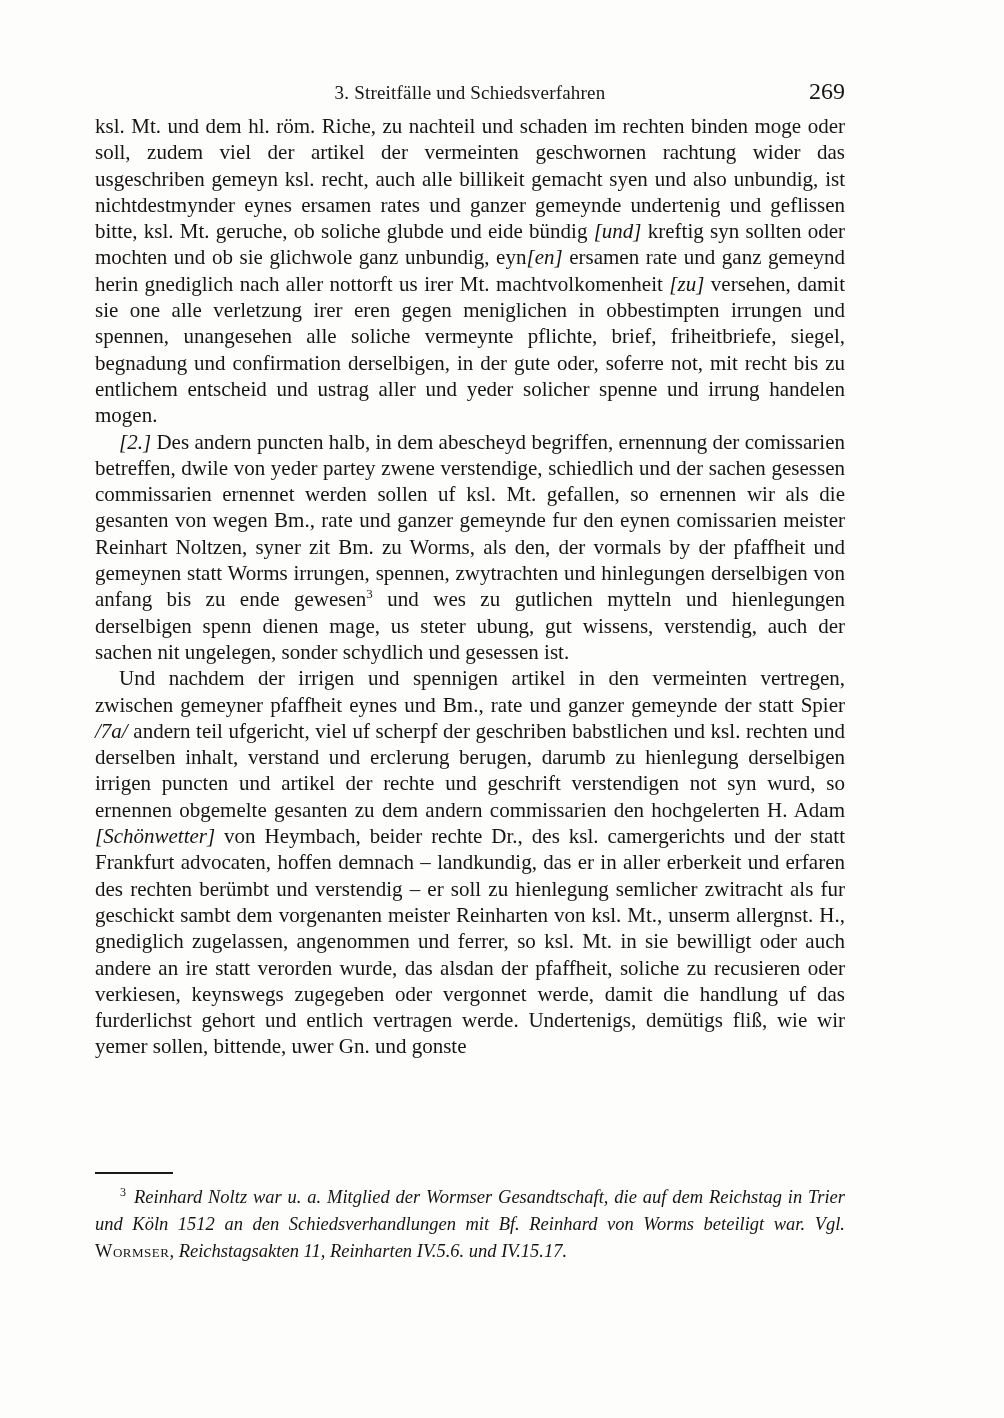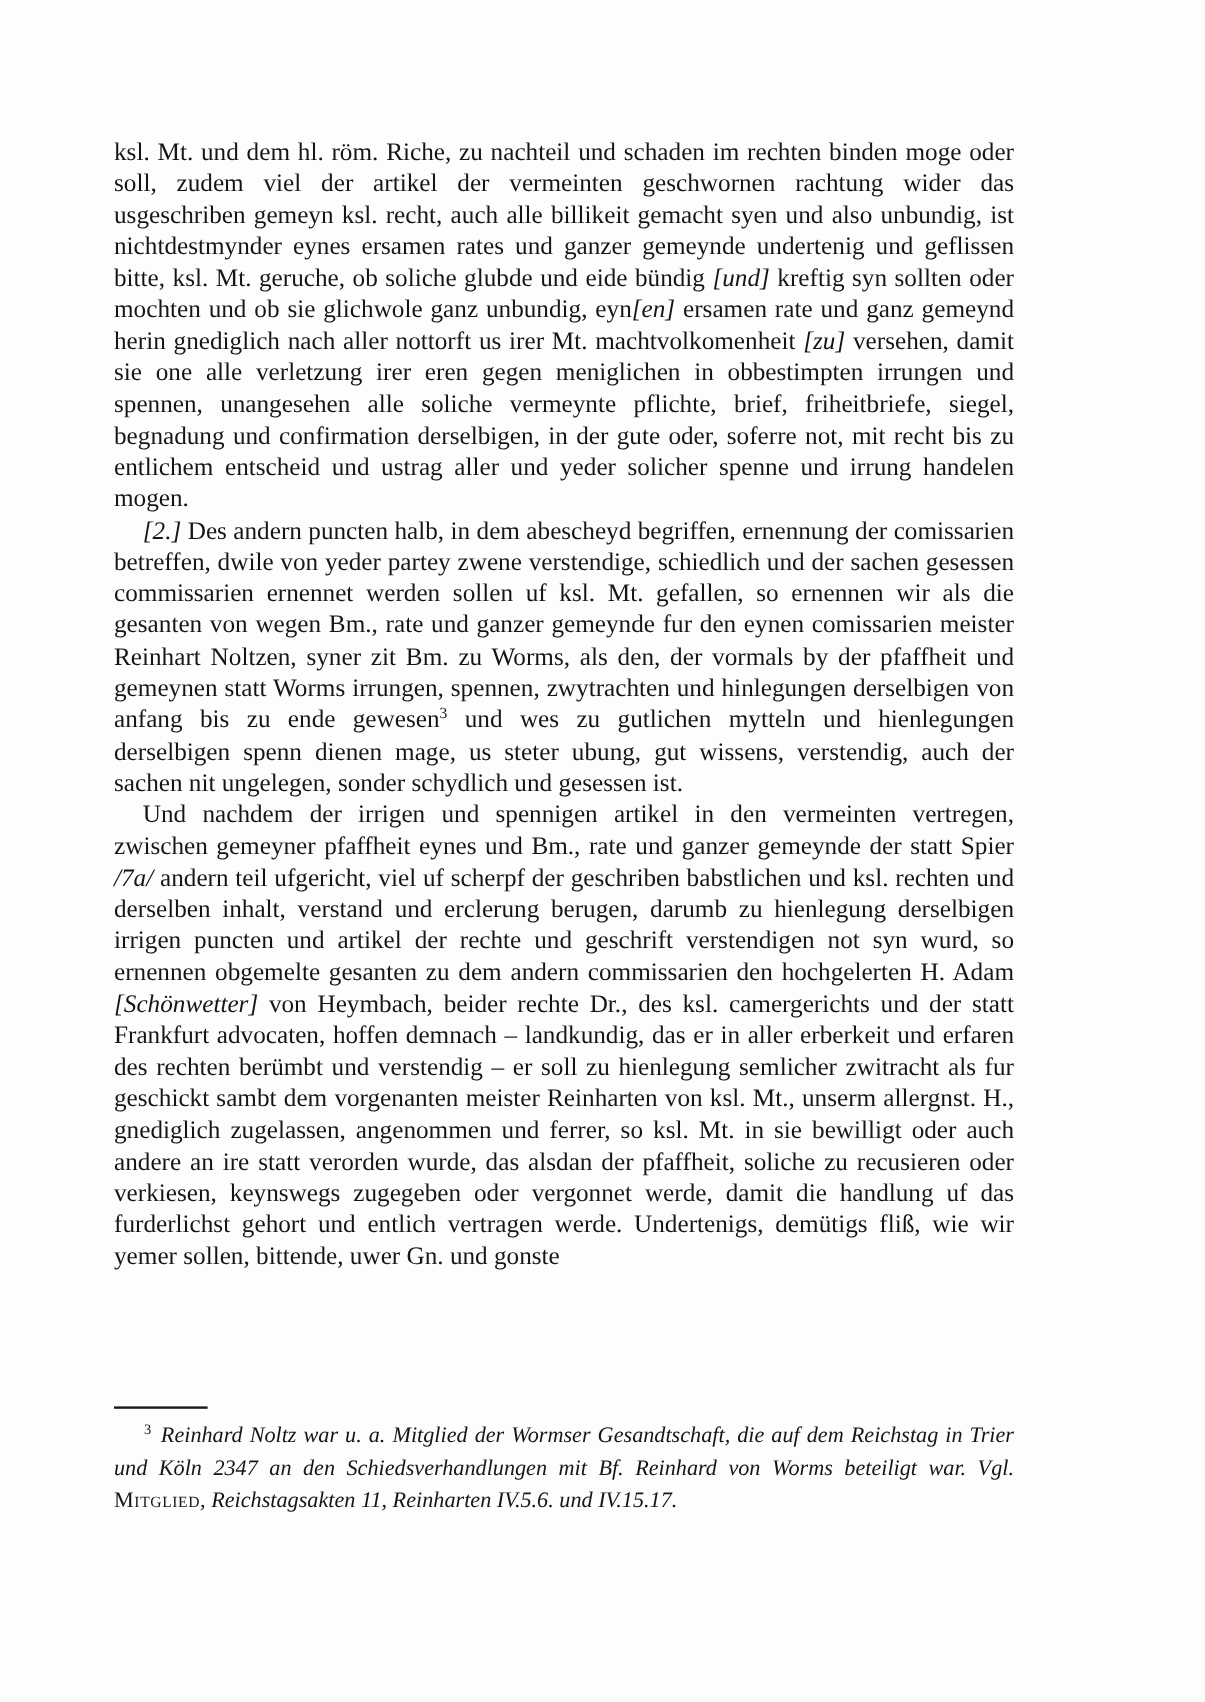--- a/index.html
+++ b/index.html
@@ -95,27 +95,31 @@
     font-style: normal;
     font-variant: small-caps;
     letter-spacing: 0.5px;
   }
 </style>
 </head>
 <body>
 
 <div class="sheet">
 
+  <header class="running-head">
+    <div class="running-title">3. Streitfälle und Schiedsverfahren</div>
+    <div class="page-number">269</div>
+  </header>
 
   <main class="body-text">
     <p><span>ksl. Mt. und dem hl. röm. Riche, zu nachteil und schaden im rechten binden moge oder soll, zudem viel der artikel der vermeinten geschwornen rachtung wider das usgeschriben gemeyn ksl. recht, auch alle billikeit gemacht syen und also unbundig, ist nichtdestmynder eynes ersamen rates und ganzer gemeynde undertenig und geflissen bitte, ksl. Mt. geruche, ob soliche glubde und eide bündig </span><span class="it">[und]</span><span> kreftig syn sollten oder mochten und ob sie glichwole ganz unbundig, eyn</span><span class="it">[en]</span><span> ersamen rate und ganz gemeynd herin gnediglich nach aller nottorft us irer Mt. machtvolkomenheit </span><span class="it">[zu]</span><span> versehen, damit sie one alle verletzung irer eren gegen meniglichen in obbestimpten irrungen und spennen, unangesehen alle soliche vermeynte pflichte, brief, friheitbriefe, siegel, begnadung und confirmation derselbigen, in der gute oder, soferre not, mit recht bis zu entlichem entscheid und ustrag aller und yeder solicher spenne und irrung handelen mogen.</span></p>
 
     <p class="indented"><span class="it">[2.]</span><span> Des andern puncten halb, in dem abescheyd begriffen, ernennung der comissarien betreffen, dwile von yeder partey zwene verstendige, schiedlich und der sachen gesessen commissarien ernennet werden sollen uf ksl. Mt. gefallen, so ernennen wir als die gesanten von wegen Bm., rate und ganzer gemeynde fur den eynen comissarien meister Reinhart Noltzen, syner zit Bm. zu Worms, als den, der vormals by der pfaffheit und gemeynen statt Worms irrungen, spennen, zwytrachten und hinlegungen derselbigen von anfang bis zu ende gewesen</span><span class="sup">3</span><span> und wes zu gutlichen mytteln und hienlegungen derselbigen spenn dienen mage, us steter ubung, gut wissens, verstendig, auch der sachen nit ungelegen, sonder schydlich und gesessen ist.</span></p>
 
     <p class="indented"><span>Und nachdem der irrigen und spennigen artikel in den vermeinten vertregen, zwischen gemeyner pfaffheit eynes und Bm., rate und ganzer gemeynde der statt Spier </span><span class="it">/7a/</span><span> andern teil ufgericht, viel uf scherpf der geschriben babstlichen und ksl. rechten und derselben inhalt, verstand und erclerung berugen, darumb zu hienlegung derselbigen irrigen puncten und artikel der rechte und geschrift verstendigen not syn wurd, so ernennen obgemelte gesanten zu dem andern commissarien den hochgelerten H. Adam </span><span class="it">[Schönwetter]</span><span> von Heymbach, beider rechte Dr., des ksl. camergerichts und der statt Frankfurt advocaten, hoffen demnach – landkundig, das er in aller erberkeit und erfaren des rechten berümbt und verstendig – er soll zu hienlegung semlicher zwitracht als fur geschickt sambt dem vorgenanten meister Reinharten von ksl. Mt., unserm allergnst. H., gnediglich zugelassen, angenommen und ferrer, so ksl. Mt. in sie bewilligt oder auch andere an ire statt verorden wurde, das alsdan der pfaffheit, soliche zu recusieren oder verkiesen, keynswegs zugegeben oder vergonnet werde, damit die handlung uf das furderlichst gehort und entlich vertragen werde. Undertenigs, demütigs fliß, wie wir yemer sollen, bittende, uwer Gn. und gonste</span></p>
   </main>
 
   <footer class="footnote">
     <div class="footnote-rule"></div>
-    <p class="footnote-text it"><span class="fn-marker">3</span><span class="it">Reinhard Noltz war u. a. Mitglied der Wormser Gesandtschaft, die auf dem Reichstag in Trier und Köln 2347 an den Schiedsverhandlungen mit Bf. Reinhard von Worms beteiligt war. Vgl. </span><span class="sc">Mitglied</span><span class="it">, Reichstagsakten 11, Reinharten IV.5.6. und IV.15.17.</span></p>
+    <p class="footnote-text it"><span class="fn-marker">3</span><span class="it">Reinhard Noltz war u. a. Mitglied der Wormser Gesandtschaft, die auf dem Reichstag in Trier und Köln 1512 an den Schiedsverhandlungen mit Bf. Reinhard von Worms beteiligt war. Vgl. </span><span class="sc">Wormser</span><span class="it">, Reichstagsakten 11, Reinharten IV.5.6. und IV.15.17.</span></p>
   </footer>
 
 </div>
 
 </body></html>

